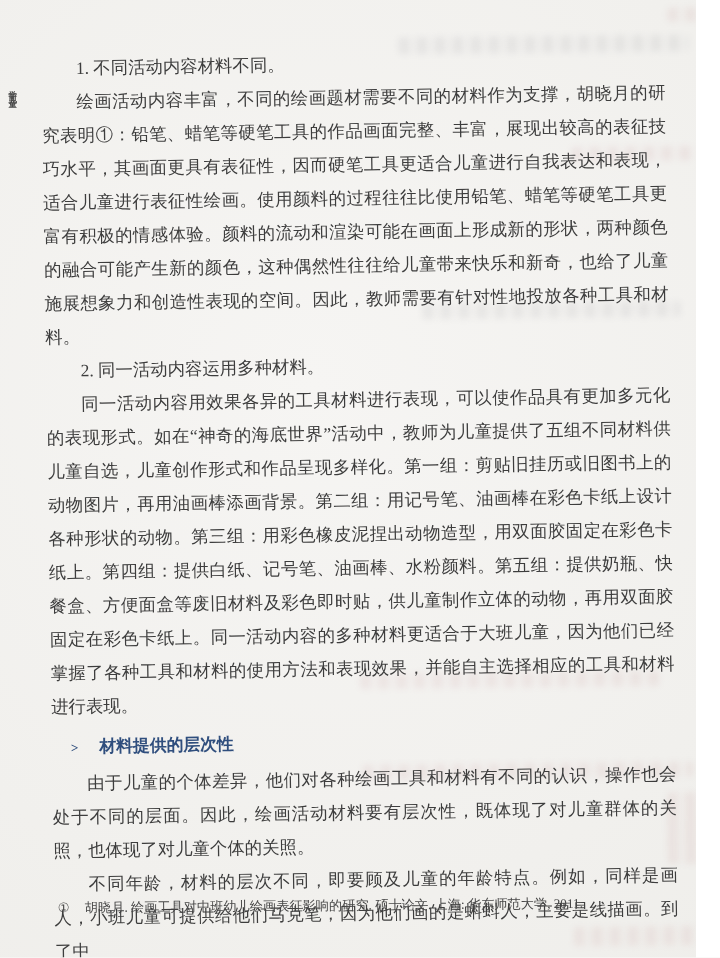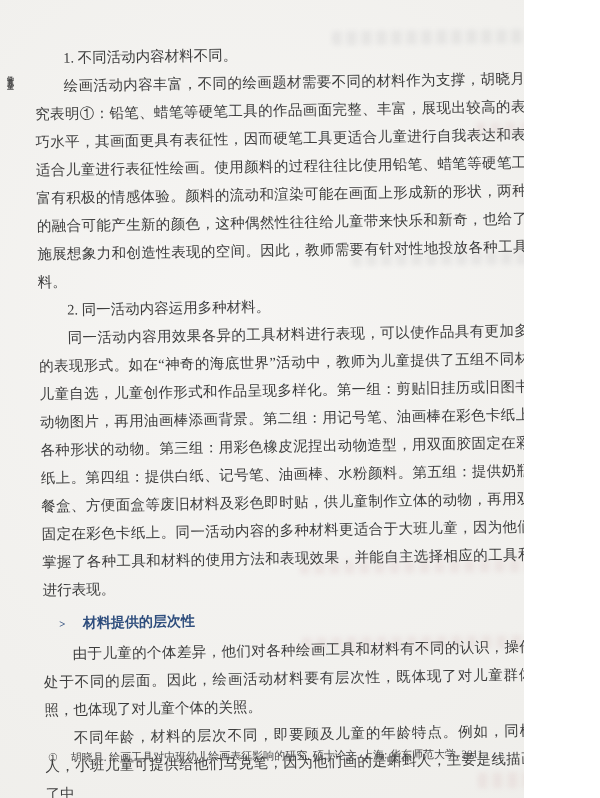--- a/index.html
+++ b/index.html
@@ -1,18 +1,18 @@
 <!DOCTYPE html>
 <html><head>
 <meta charset="utf-8">
 <style>
   html,body{margin:0;padding:0;}
   .page{
     position:relative;
-    width:524px;height:798px;
+    width:580px;height:798px;
     background:
       radial-gradient(ellipse 130% 100% at 45% 40%, #f6f5f3 0%, #f1f0ed 55%, #edecE8 100%),
       #f2f1ee;
     overflow:hidden;
     font-family:"Liberation Serif","DejaVu Serif",serif;
   }
   
   .smudge{
     position:absolute;
     filter:blur(2.5px);

